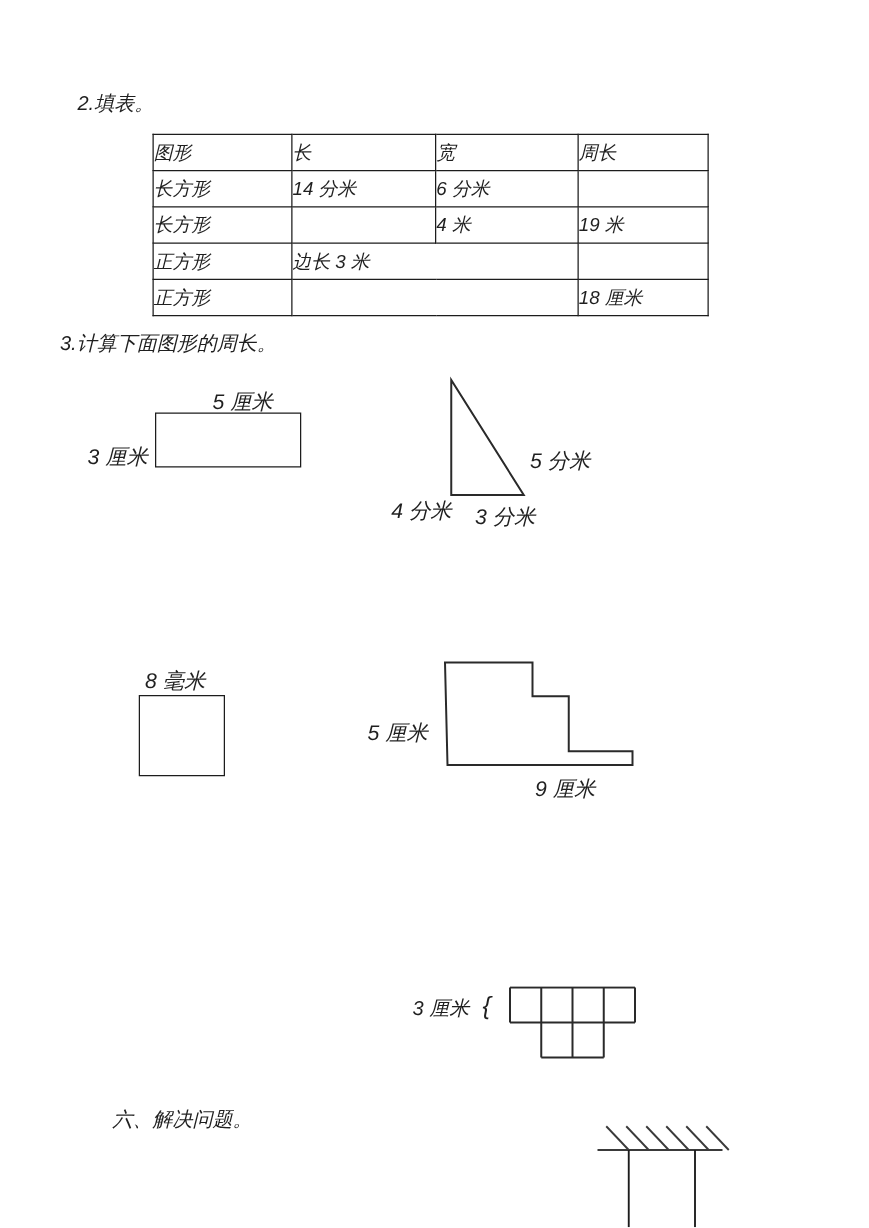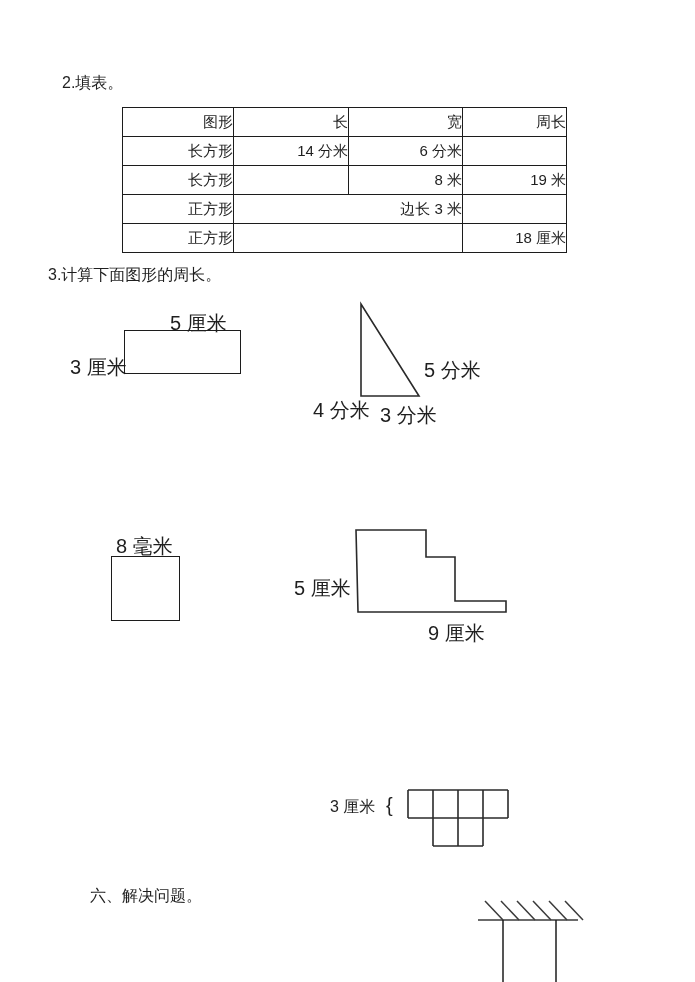--- a/index.html
+++ b/index.html
@@ -1,28 +1,28 @@
 <!DOCTYPE html>
 <html><head>
 <meta charset="utf-8">
 <style>
   html,body{margin:0;padding:0;background:#fff;}
   .page{
     position:relative;width:640px;height:982px;background:#ffffff;overflow:hidden;
-    font-family:"Liberation Sans","DejaVu Sans",sans-serif;color:#1f1f1f;
+    font-family:"Liberation Sans","DejaVu Sans",sans-serif;color:#1f1f1f;font-style:italic;
   }
   .abs{position:absolute;}
   .heading{font-size:16px;white-space:nowrap;color:#1f1f1f;}
-  .lbl{font-size:20px;white-space:nowrap;color:#1f1f1f;}
+  .lbl{font-size:17px;white-space:nowrap;color:#1f1f1f;}
   table.fill-table{
     position:absolute;left:122px;top:107px;border-collapse:collapse;table-layout:fixed;
     font-size:15px;color:#1f1f1f;
   }
   table.fill-table td{
-    border:1.6px solid #1c1c1c;height:28px;text-align:right;vertical-align:middle;
+    border:1.6px solid #1c1c1c;height:28px;text-align:left;vertical-align:middle;
     padding:0;overflow:hidden;
   }
   .shape-rect{border:1.6px solid #1c1c1c;background:transparent;}
   svg{display:block;}
   .brace{font-size:20px;color:#1f1f1f;}
 </style>
 </head>
 <body>
 
 <div class="page">
@@ -45,21 +45,21 @@
     </tr>
     <tr>
       <td>长方形</td>
       <td>14 分米</td>
       <td>6 分米</td>
       <td></td>
     </tr>
     <tr>
       <td>长方形</td>
       <td></td>
-      <td>8 米</td>
+      <td>4 米</td>
       <td>19 米</td>
     </tr>
     <tr>
       <td>正方形</td>
       <td colspan="2">边长 3 米</td>
       <td></td>
     </tr>
     <tr>
       <td>正方形</td>
       <td colspan="2"></td>

